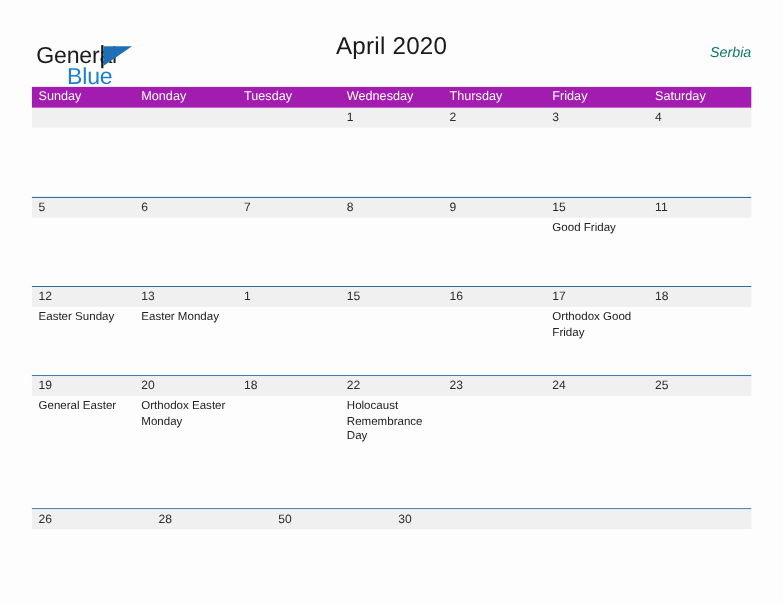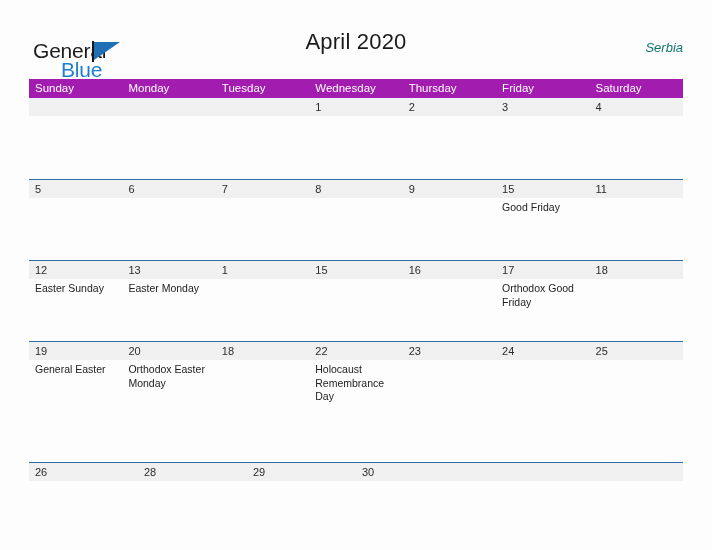--- a/index.html
+++ b/index.html
@@ -320,21 +320,21 @@
         <div class="week short">
           <div class="day-band"></div>
           <div class="days">
             <div class="day">
               <div class="day-num">26</div>
             </div>
             <div class="day">
               <div class="day-num">28</div>
             </div>
             <div class="day">
-              <div class="day-num">29</div>
+              <div class="day-num">50</div>
             </div>
             <div class="day">
               <div class="day-num">30</div>
             </div>
             <div class="day empty">
               <div class="day-num"></div>
             </div>
             <div class="day empty">
               <div class="day-num"></div>
             </div>

